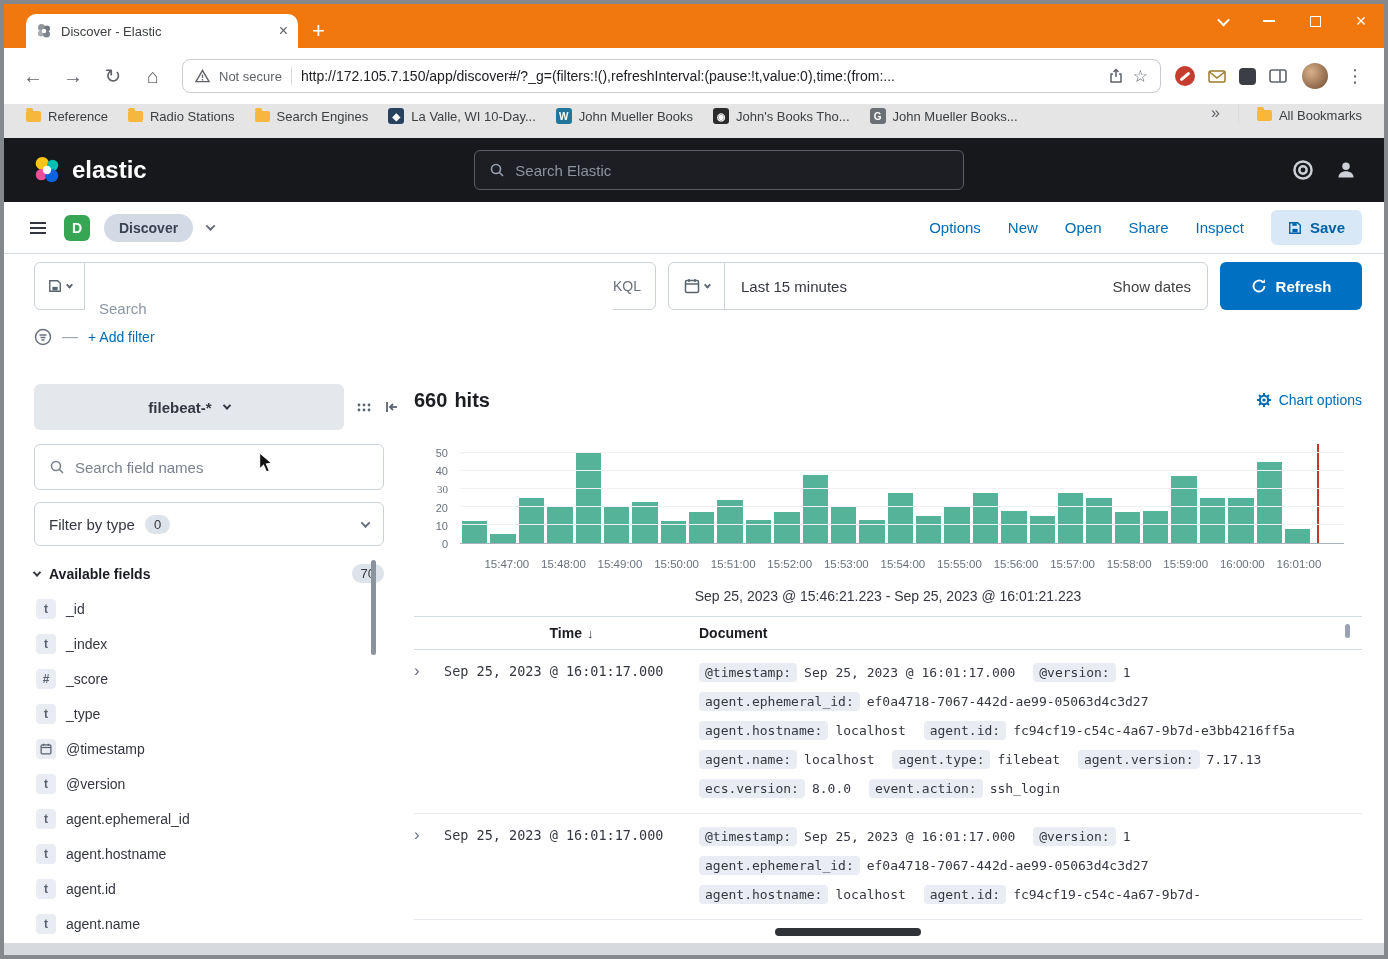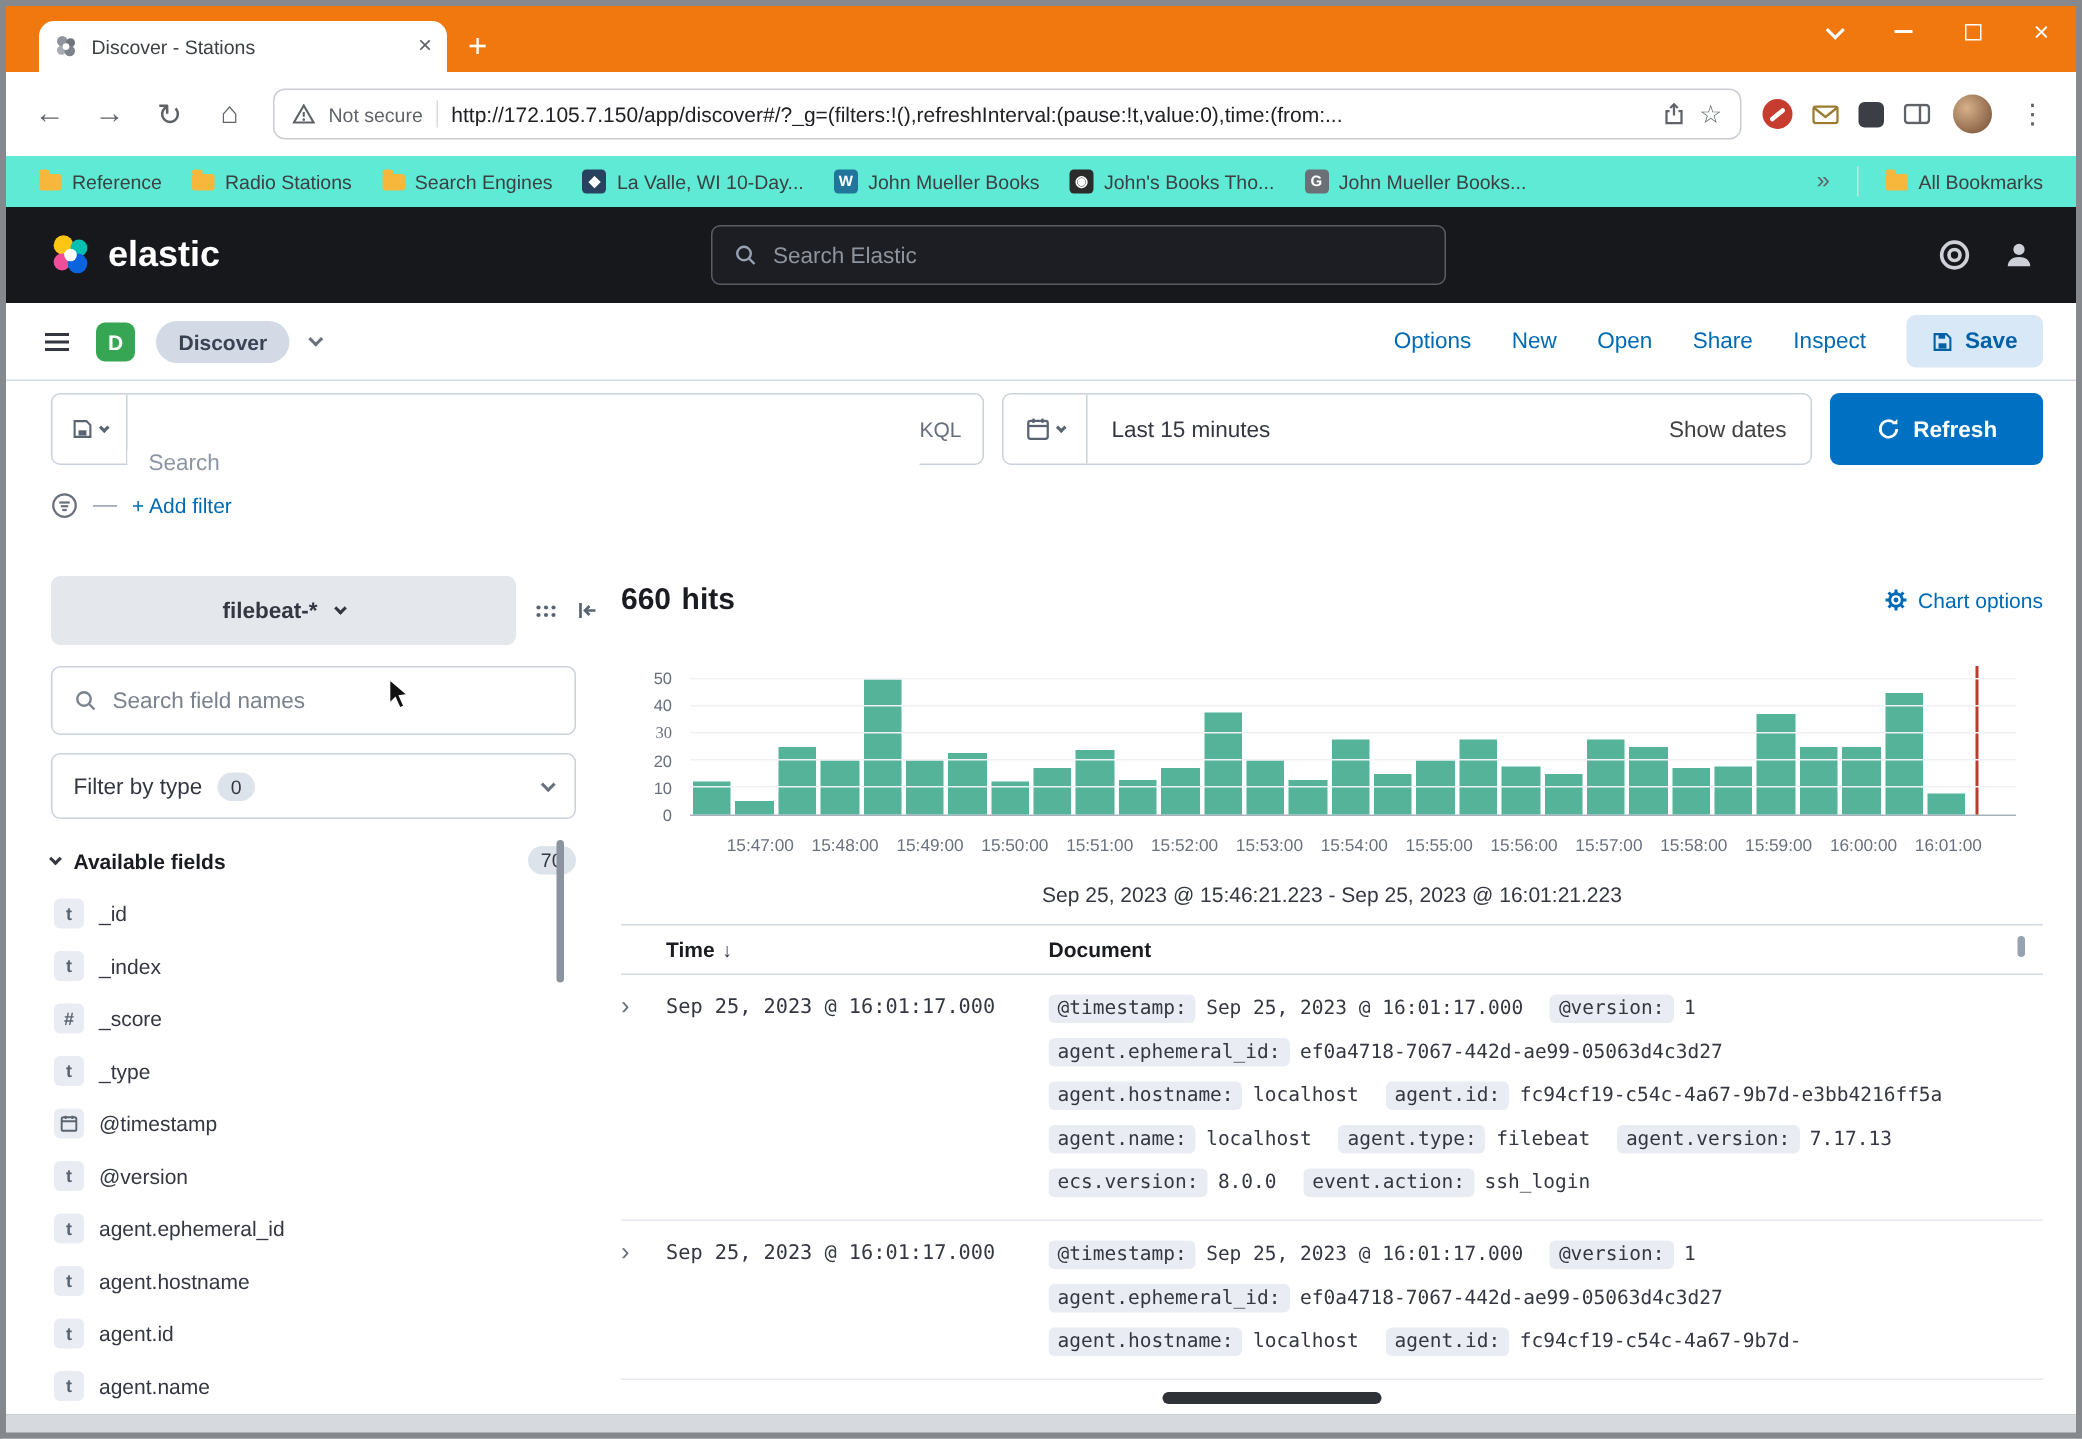--- a/index.html
+++ b/index.html
@@ -36,21 +36,21 @@
   .oic { color:#5F6368; font-size:17px; display:flex; align-items:center; }
   .ext { width:24px; height:24px; display:flex; align-items:center; justify-content:center; margin:0 4px; color:#5F6368; }
   .ext.red { width:20px; height:20px; background:#C63D2F; border-radius:50%; position:relative; }
   .ext.red::after { content:""; width:12px; height:3px; background:#fff; transform:rotate(-40deg); border-radius:2px; }
   .ext.dark { width:17px; height:17px; background:#3B3E44; border-radius:4px; }
   .avatar { width:26px; height:26px; border-radius:50%; margin:0 6px;
             background:radial-gradient(circle at 35% 35%, #D8B08A, #6E4A2F); }
   .dots { font-size:18px; }
 
   
-  .bookmarks { height:34px; display:flex; align-items:center; padding:0 14px; gap:4px; background:#5eead4; flex-shrink:0; }
+  .bookmarks { height:34px; display:flex; align-items:flex-start; padding:0 14px; gap:4px; background:#e5e5e5; flex-shrink:0; }
   .bm-list { display:flex; align-items:center; gap:4px; }
   .bm-item { display:flex; align-items:center; gap:7px; padding:4px 8px; border-radius:6px;
              font-size:13px; color:#3C4043; white-space:nowrap; }
   .folder-ic { width:15px; height:11px; background:#F6B73C; border-radius:2px; position:relative; display:inline-block; }
   .folder-ic::before { content:""; position:absolute; top:-3px; left:0; width:7px; height:3px;
                        background:#F6B73C; border-radius:2px 2px 0 0; }
   .site-ic { width:16px; height:16px; border-radius:3px; color:#fff; font-size:10px; font-weight:700;
              display:flex; align-items:center; justify-content:center; }
   .bm-more { margin-left:auto; font-size:16px; color:#5F6368; padding:0 8px; }
   .bm-div { width:1px; height:20px; background:#DADCE0; margin:0 6px; }
@@ -139,21 +139,21 @@
   .bar { flex:1; }
   .marker { position:absolute; top:0; bottom:0; width:2px; left:97%; }
   .x-axis { position:absolute; left:46px; right:18px; bottom:0; height:26px; }
   .xlabel { position:absolute; bottom:4px; transform:translateX(-50%); font-size:11.5px; color:#69707D; white-space:nowrap; }
   .caption { text-align:center; font-size:14px; color:#343741; margin-top:14px; }
 
   .doc-table { margin-top:12px; }
   .thead { display:flex; align-items:center; height:34px; border-top:1px solid #D6DCE3; border-bottom:1px solid #D6DCE3;
            font-size:14px; font-weight:700; color:#1A1C21; }
   .col-expand { width:30px; }
-  .col-time { width:255px; display:flex; align-items:center; gap:5px; }
+  .col-time { width:255px; display:flex; align-items:center; gap:5px;justify-content:center; }
   .sort-arrow { font-size:13px; font-weight:400; color:#343741; }
   .col-doc { flex:1; }
   .drow { display:flex; border-bottom:1px solid #E6EAEF; padding:8px 0 10px; }
   .expand { width:30px; color:#69707D; font-size:17px; padding-top:3px; }
   .tcell { width:255px; font-family:"DejaVu Sans Mono", monospace; font-size:13.5px; color:#343741; padding-top:5px; }
   .dcell { flex:1; font-family:"DejaVu Sans Mono", monospace; font-size:13px; line-height:29px; color:#343741; overflow:hidden; }
   .pair { white-space:nowrap; margin-right:10px; }
   .fbadge { background:#E9EDF3; border-radius:4px; padding:2px 6px; margin-right:7px; }
 
   
@@ -171,21 +171,21 @@
     <div class="tab">
       <span style="display:flex">
         <svg width="16" height="16" viewBox="0 0 32 32">
             <circle cx="11" cy="9" r="7" fill="#8F959B"></circle>
             <circle cx="22" cy="11" r="6" fill="#6E757C"></circle>
             <circle cx="10" cy="21" r="6" fill="#A5ABB1"></circle>
             <circle cx="21" cy="22" r="7" fill="#7C838A"></circle>
             <circle cx="16" cy="16" r="4.5" fill="#fff"></circle>
           </svg>
       </span>
-      <span class="tab-title">Discover - Stations</span>
+      <span class="tab-title">Discover - Elastic</span>
       <span class="tab-close">×</span>
     </div>
     <span class="newtab">+</span>
     <div class="win-controls">
       <span class="wc">
           <span class="chev big"></span>
         </span>
       <span class="wc">
           <span class="min-bar"></span>
         </span>

